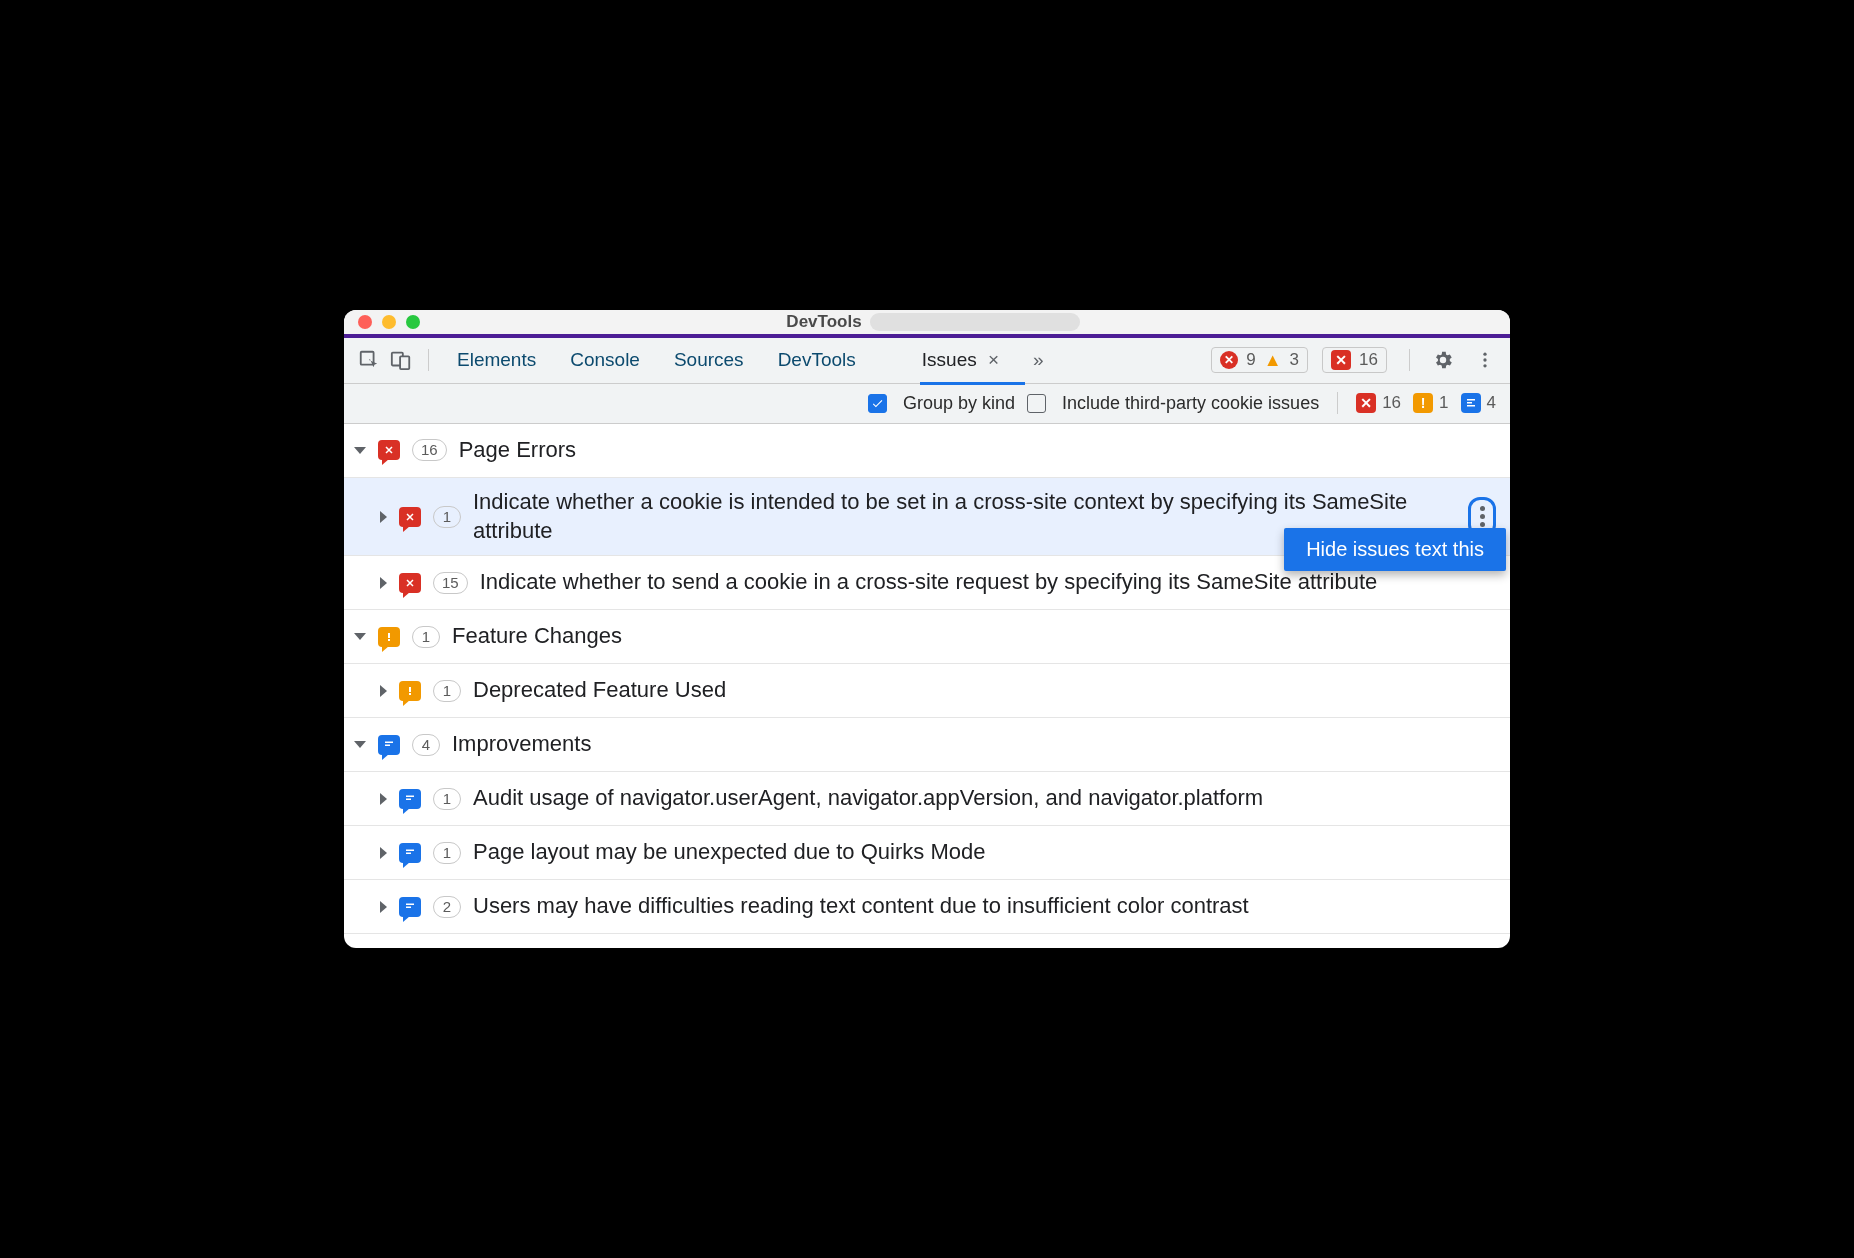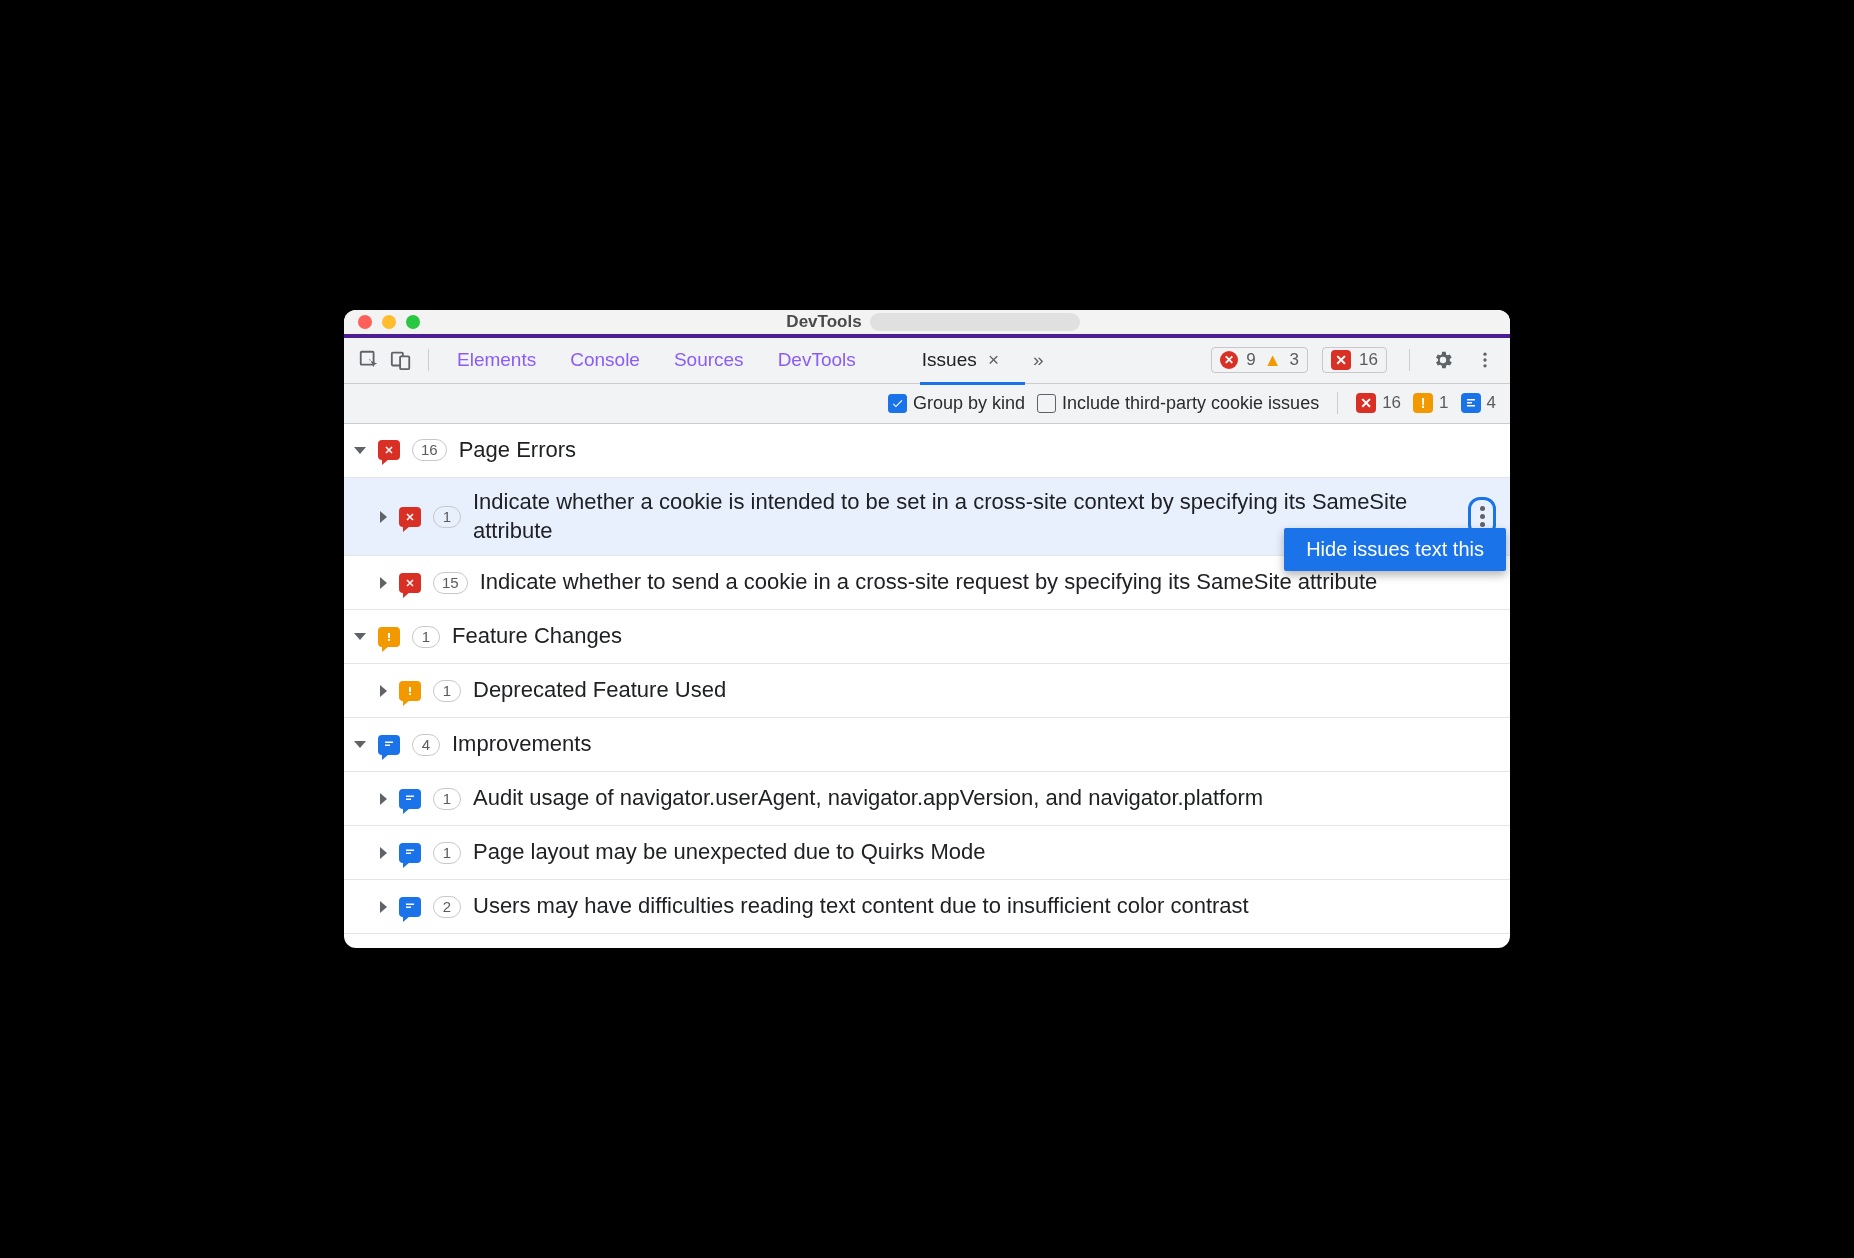--- a/index.html
+++ b/index.html
@@ -53,21 +53,21 @@
     display: flex;
     align-items: center;
     padding: 0 12px;
     gap: 6px;
   }
   .tb-icon { width: 26px; height: 26px; display: flex; align-items: center; justify-content: center; color: #5f6368; cursor: pointer; }
   .tb-sep { width: 1px; height: 22px; background: #ccc; margin: 0 8px; }
   .tabs { display: flex; align-items: center; gap: 34px; margin-left: 14px; }
   .tab {
     font-size: 19px;
-    color: #8b5cf6;
+    color: #0c4a6e;
     cursor: pointer;
     padding: 10px 0;
     position: relative;
   }
   .tab.active { color: #202124; margin-left: 32px; }
   .tab.active::after {
     content: '';
     position: absolute;
     left: -2px;
     right: -26px;
@@ -108,21 +108,21 @@
     background: #f1f3f4;
     border-bottom: 1px solid #ccc;
     display: flex;
     align-items: center;
     justify-content: flex-end;
     padding: 0 14px;
     gap: 12px;
     font-size: 18px;
     color: #2b2b2b;
   }
-  .chk { display:flex; align-items:center; gap:6px; cursor:pointer; }
+  .chk { display:flex; align-items:center; gap:16px; cursor:pointer; }
   .chkbox {
     width:19px;height:19px; border:1.5px solid #5f6368; border-radius:3px;
     display:flex;align-items:center;justify-content:center;
   }
   .chkbox.on { background:#1a73e8; border-color:#1a73e8; }
   .chkbox.on svg { width:13px;height:13px; fill:#fff; }
   .fb-sep { width:1px;height:22px;background:#ccc; margin:0 6px; }
   .fb-count { display:flex; align-items:center; gap:6px; font-size:17px; color:#5b5b5b; }
 
   

